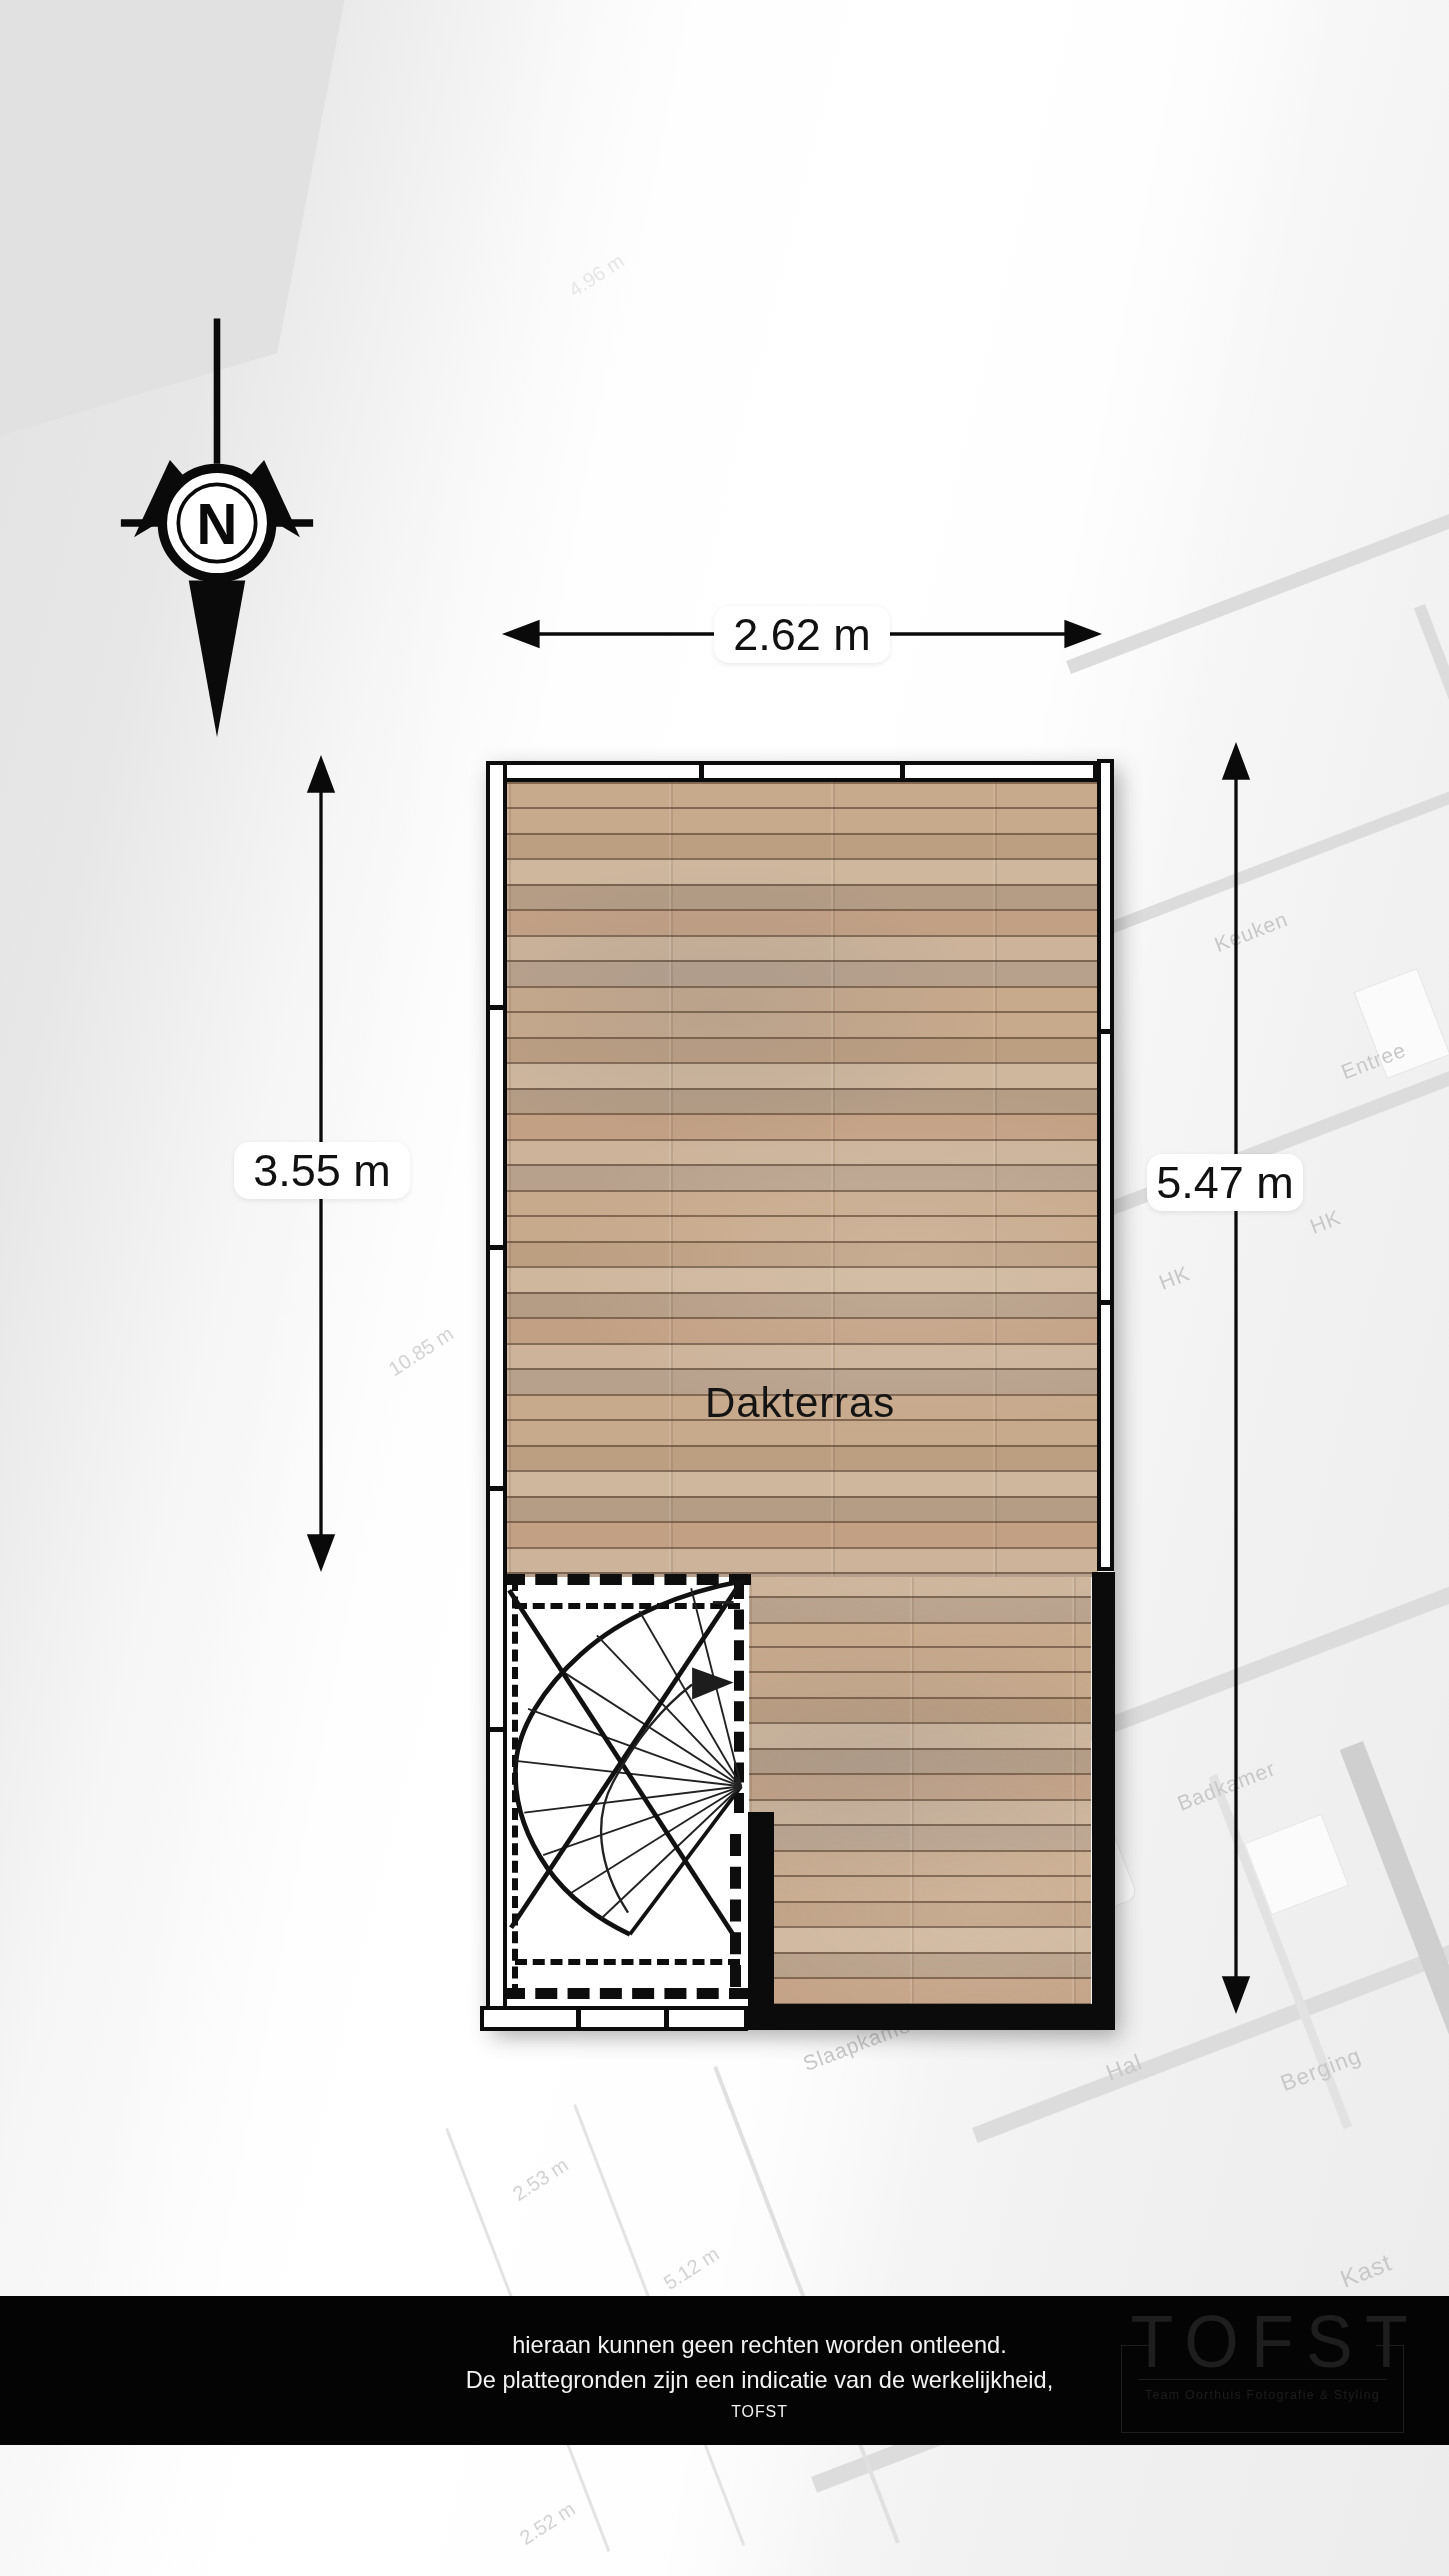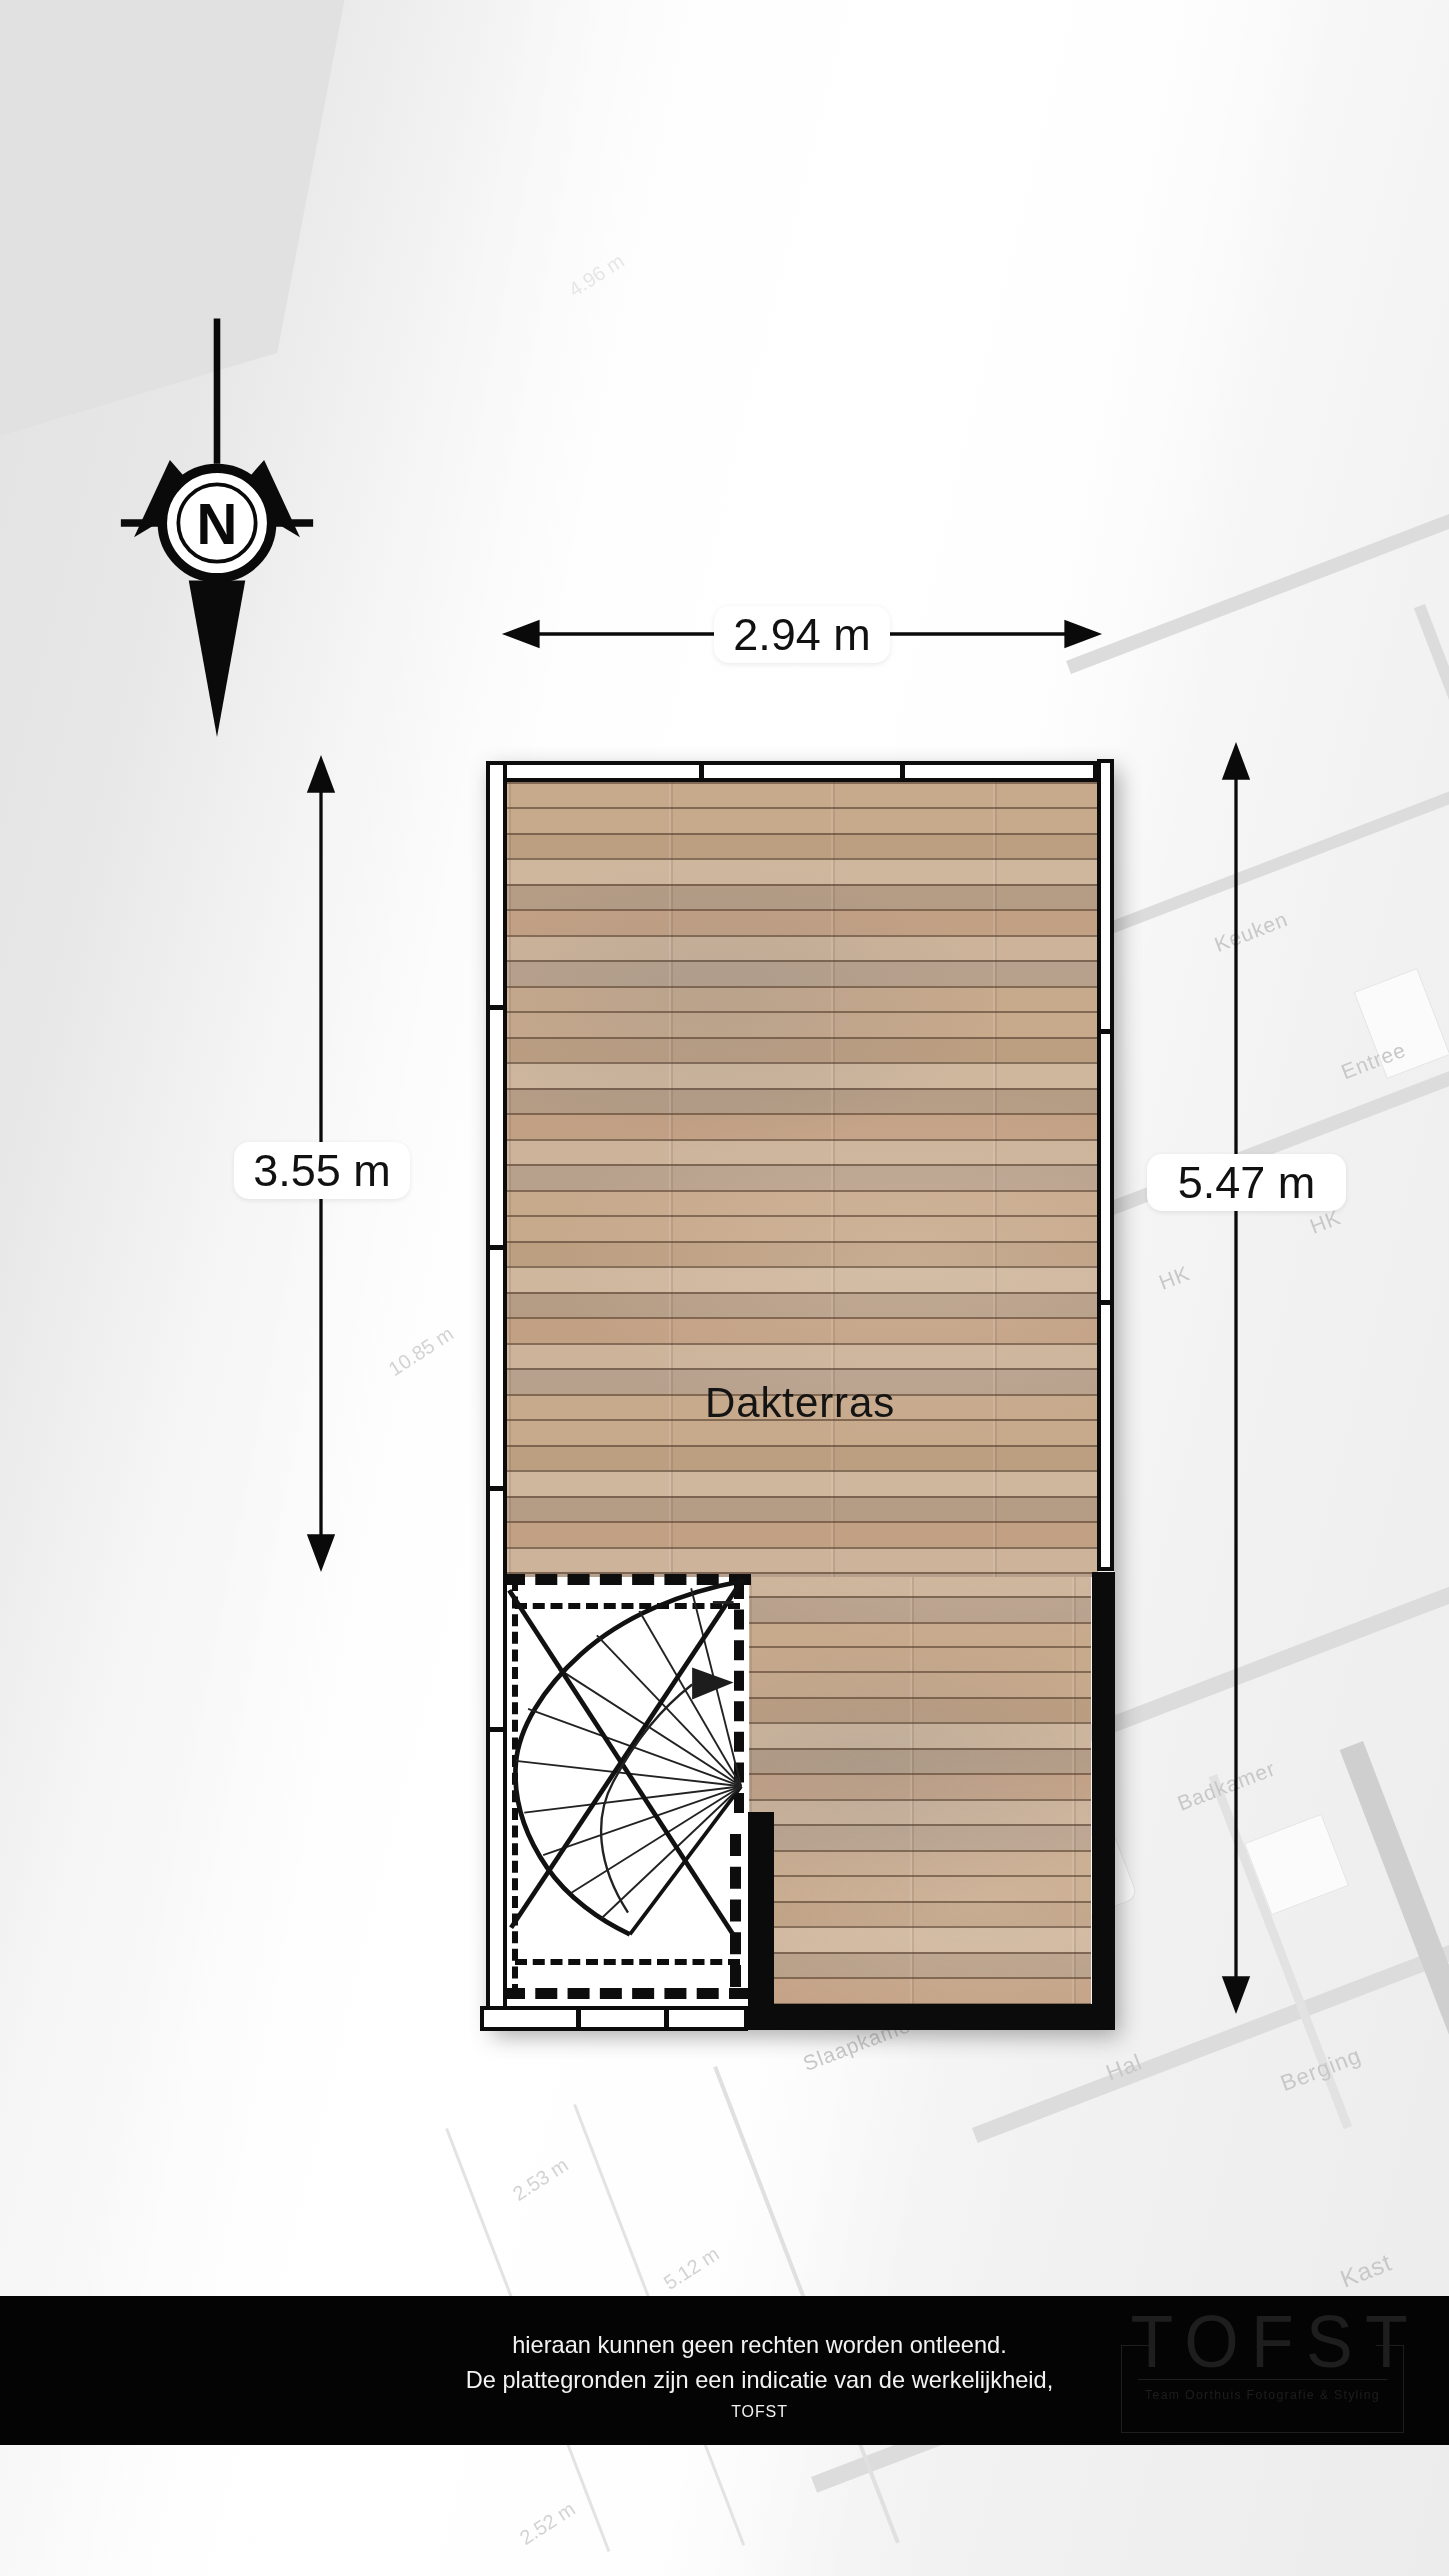--- a/index.html
+++ b/index.html
@@ -23,21 +23,21 @@
   
   .dim-svg{position:absolute;z-index:20;}
   #dim-top-svg{left:500px;top:613px;}
   #dim-left-svg{left:300px;top:753px;}
   #dim-right-svg{left:1215px;top:740px;}
   .dim-label{position:absolute;z-index:21;background:#ffffff;border-radius:15px;
     color:#111;font-size:45px;display:flex;align-items:center;justify-content:center;
     box-shadow:0 1.9px 5.7px rgba(0,0,0,0.08);}
   #dim-top-label{left:714px;top:606px;width:176px;height:57px;}
   #dim-left-label{left:234px;top:1142px;width:176px;height:57px;justify-content:center;}
-  #dim-right-label{left:1147px;top:1154px;width:199px;height:57px;}
+  #dim-right-label{left:1147px;top:1154px;width:156px;height:57px;}
   
   #terrace{position:absolute;left:486px;top:761px;width:628px;height:1268px;z-index:10;
     box-shadow:5.7px 7.5px 21px rgba(70,70,70,0.45);}
   .deck{
     background-color:#c3a285;
     background-image:
       repeating-linear-gradient(180deg, rgba(84,62,45,0.6) 0 1.9px, rgba(0,0,0,0) 1.9px 25.5px),
       repeating-linear-gradient(90deg, rgba(255,255,255,0.10) 0 1.9px, rgba(70,50,35,0.12) 1.9px 3.8px, rgba(0,0,0,0) 3.8px 162px),
       radial-gradient(396px 208px at 35% 28%, rgba(150,143,138,0.28), rgba(0,0,0,0) 70%),
       radial-gradient(491px 245px at 68% 60%, rgba(225,205,185,0.30), rgba(0,0,0,0) 72%),
@@ -135,21 +135,21 @@
     <circle cx="110" cy="225" r="41" fill="#ffffff" stroke="#0a0a0a" stroke-width="4"></circle>
     <text x="110" y="247" text-anchor="middle" font-size="60" font-weight="bold" fill="#0a0a0a" font-family="Liberation Sans, sans-serif">N</text>
   </svg>
 
   <svg id="dim-top-svg" class="dim-svg" width="604" height="42" viewBox="0 0 640 44">
     <line x1="16" y1="22" x2="624" y2="22" stroke="#0a0a0a" stroke-width="3.5"></line>
     <polygon points="2,22 42,7 42,37" fill="#0a0a0a"></polygon>
     <polygon points="638,22 598,7 598,37" fill="#0a0a0a"></polygon>
   </svg>
   <div id="dim-top-label" class="dim-label">
-      <span>2.94 m</span>
+      <span>2.62 m</span>
     </div>
 
   <svg id="dim-left-svg" class="dim-svg" width="42" height="821" viewBox="0 0 44 870">
     <line x1="22" y1="16" x2="22" y2="854" stroke="#0a0a0a" stroke-width="3.5"></line>
     <polygon points="22,2 7,42 37,42" fill="#0a0a0a"></polygon>
     <polygon points="22,868 7,828 37,828" fill="#0a0a0a"></polygon>
   </svg>
   <div id="dim-left-label" class="dim-label">
       <span>3.55 m</span>
     </div>

